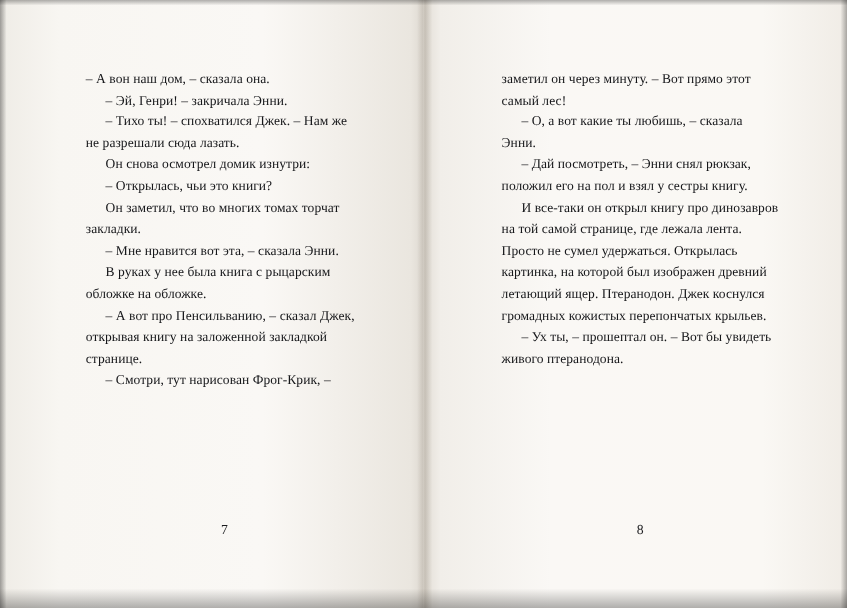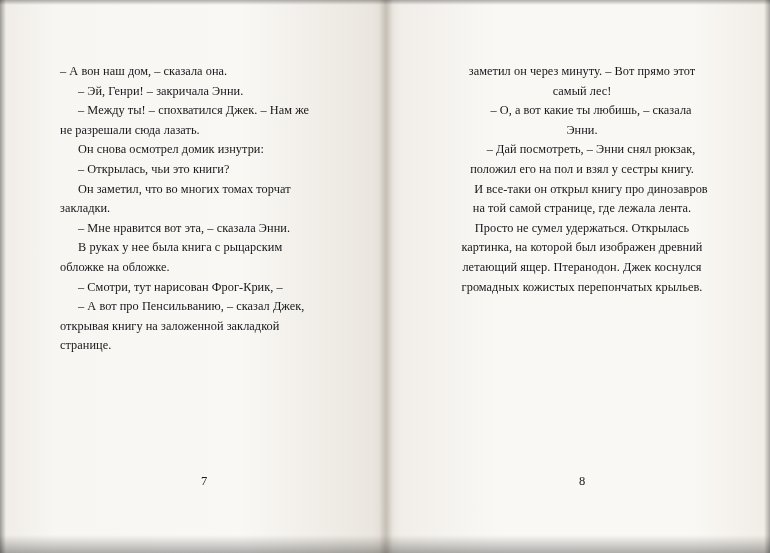--- a/index.html
+++ b/index.html
@@ -66,22 +66,22 @@
   .text-col {
     position: absolute;
     top: 62px;
     width: 252px;
     font-size: 12.3px;
     line-height: 19.6px;
     color: #16171a;
     text-align: left;
     letter-spacing: 0.05px;
   }
-  .col-left { left: 60px; }
-  .col-right { left: 456px; text-align: center; }
+  .col-left { left: 78px; }
+  .col-right { left: 456px; }
 
   .para {
     margin: 0;
     text-indent: 18px;
   }
   .para.noindent { text-indent: 0; }
 
   .folio {
     position: absolute;
     top: 474px;
@@ -102,33 +102,34 @@
     <div class="paper-right"></div>
     <div class="gutter"></div>
     <div class="edge-left"></div>
     <div class="edge-right"></div>
     <div class="edge-top"></div>
     <div class="edge-bottom"></div>
 
     <div class="text-col col-left">
       <p class="para noindent">– А вон наш дом, – сказала она.</p>
       <p class="para">– Эй, Генри! – закричала Энни.</p>
-      <p class="para">– Между ты! – спохватился Джек. – Нам же не разрешали сюда лазать.</p>
+      <p class="para">– Тихо ты! – спохватился Джек. – Нам же не разрешали сюда лазать.</p>
       <p class="para">Он снова осмотрел домик изнутри:</p>
       <p class="para">– Открылась, чьи это книги?</p>
       <p class="para">Он заметил, что во многих томах торчат закладки.</p>
       <p class="para">– Мне нравится вот эта, – сказала Энни.</p>
       <p class="para">В руках у нее была книга с рыцарским обложке на обложке.</p>
+      <p class="para">– А вот про Пенсильванию, – сказал Джек, открывая книгу на заложенной закладкой странице.</p>
       <p class="para">– Смотри, тут нарисован Фрог-Крик, –</p>
-      <p class="para">– А вот про Пенсильванию, – сказал Джек, открывая книгу на заложенной закладкой странице.</p>
     </div>
 
     <div class="text-col col-right">
       <p class="para noindent">заметил он через минуту. – Вот прямо этот самый лес!</p>
       <p class="para">– О, а вот какие ты любишь, – сказала Энни.</p>
       <p class="para">– Дай посмотреть, – Энни снял рюкзак, положил его на пол и взял у сестры книгу.</p>
       <p class="para">И все-таки он открыл книгу про динозавров на той самой странице, где лежала лента. Просто не сумел удержаться. Открылась картинка, на которой был изображен древний летающий ящер. Птеранодон. Джек коснулся громадных кожистых перепончатых крыльев.</p>
+      <p class="para">– Ух ты, – прошептал он. – Вот бы увидеть живого птеранодона.</p>
     </div>
 
     <div class="folio folio-left">7</div>
     <div class="folio folio-right">8</div>
   </div>
 </div>
 
 </body></html>

